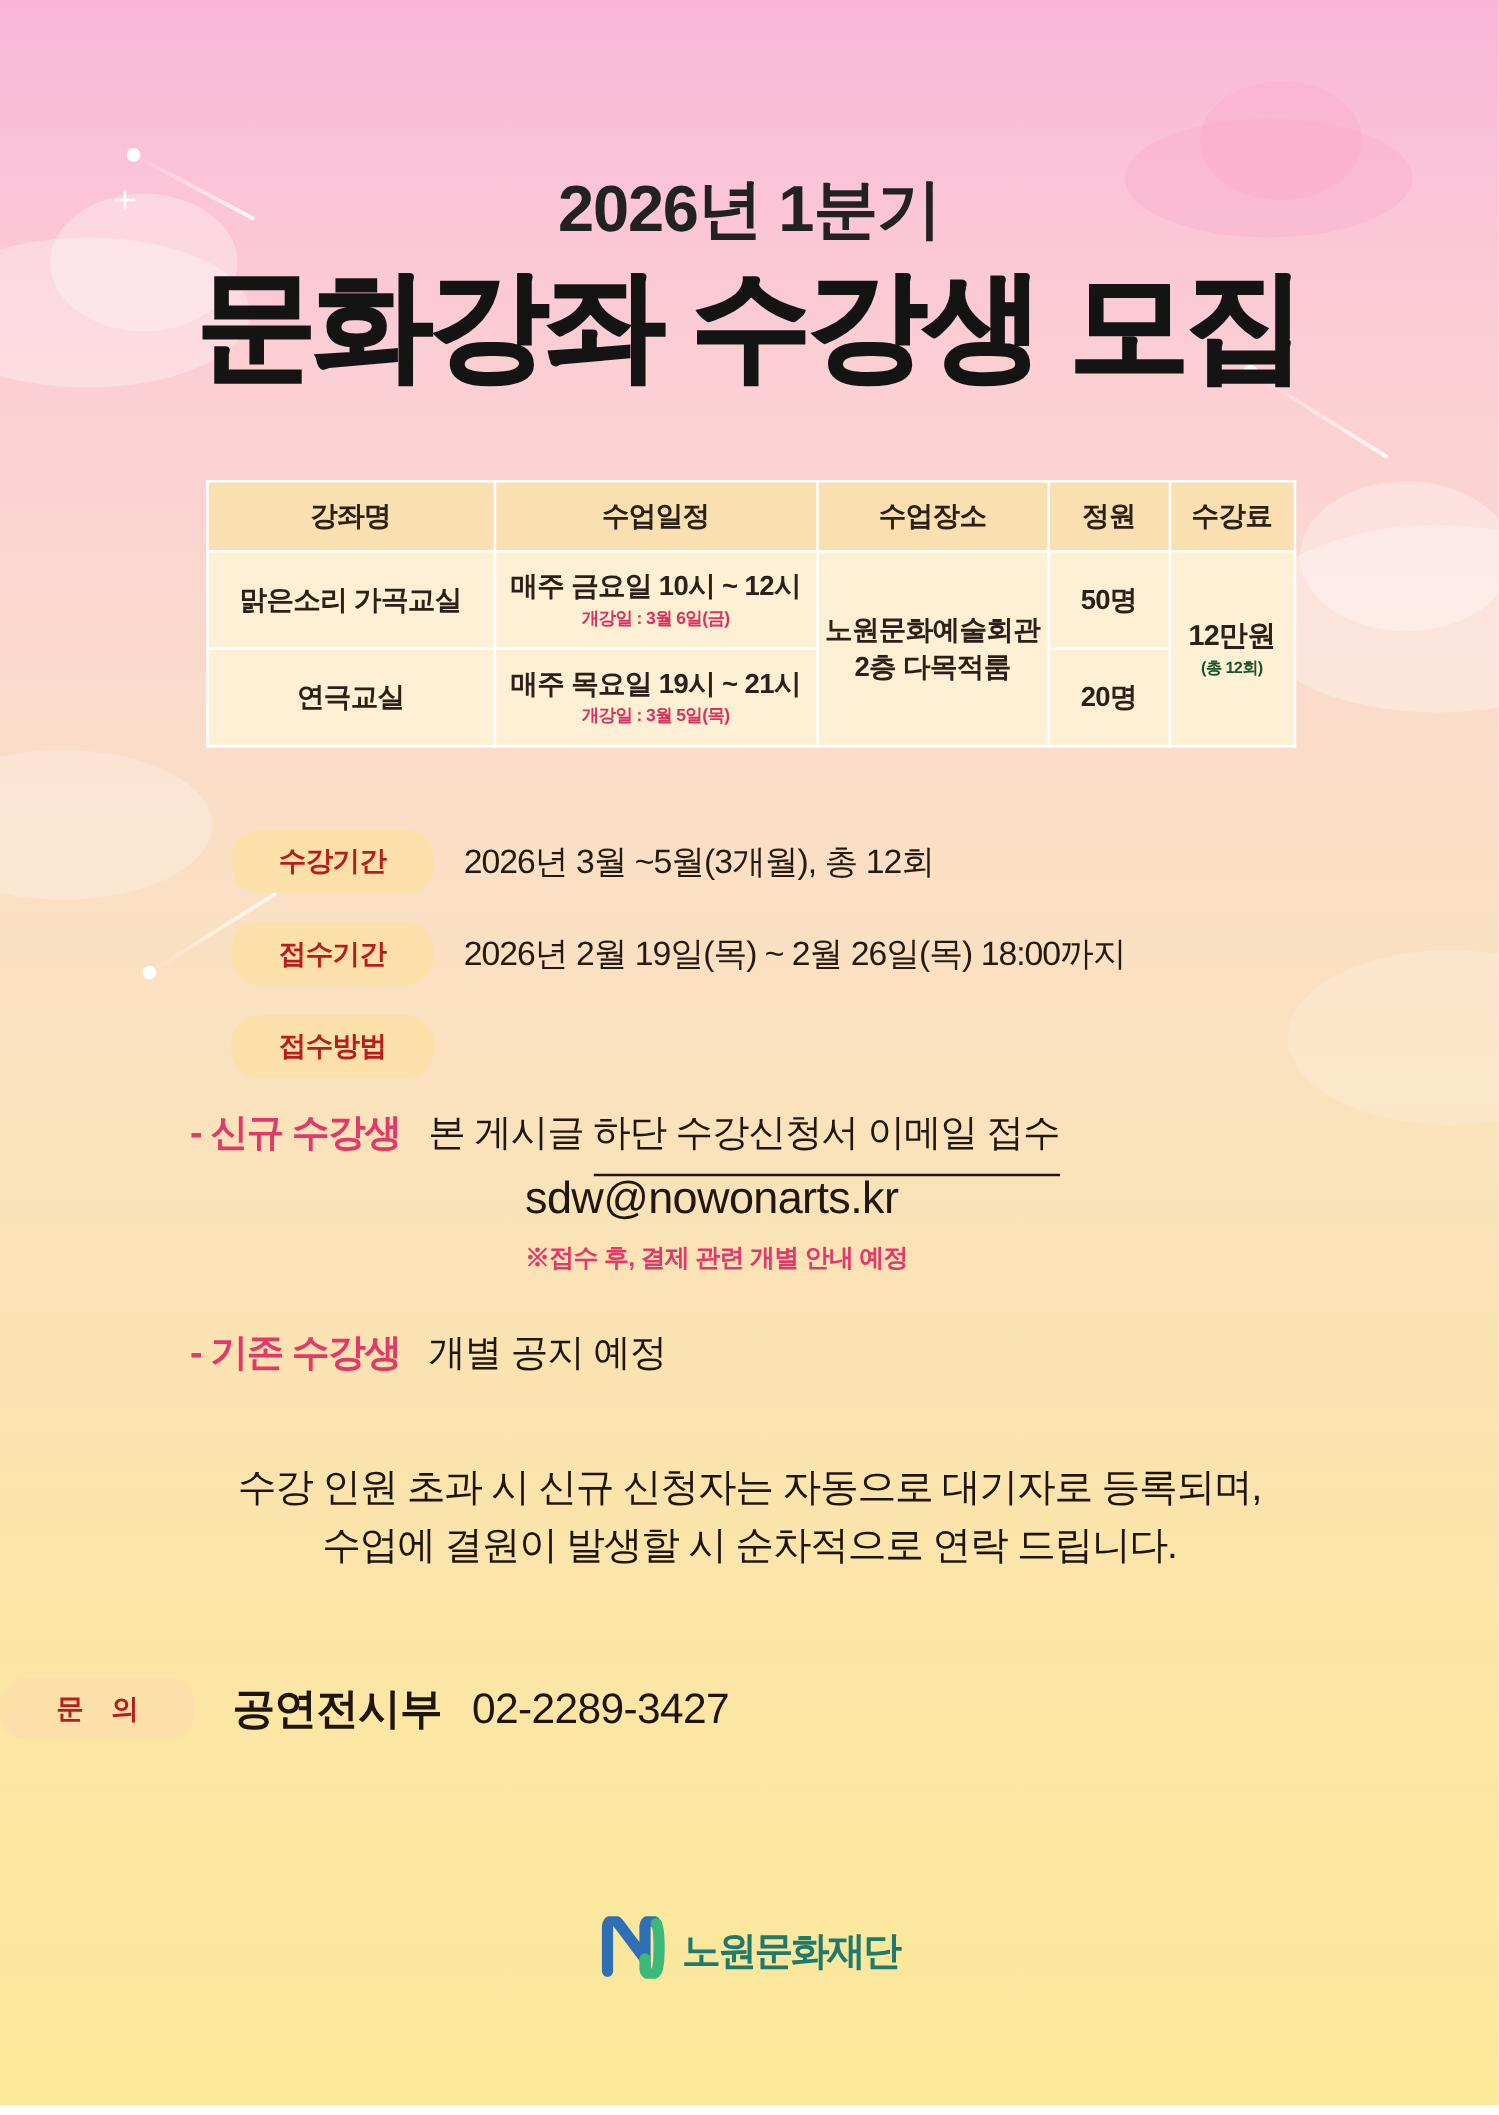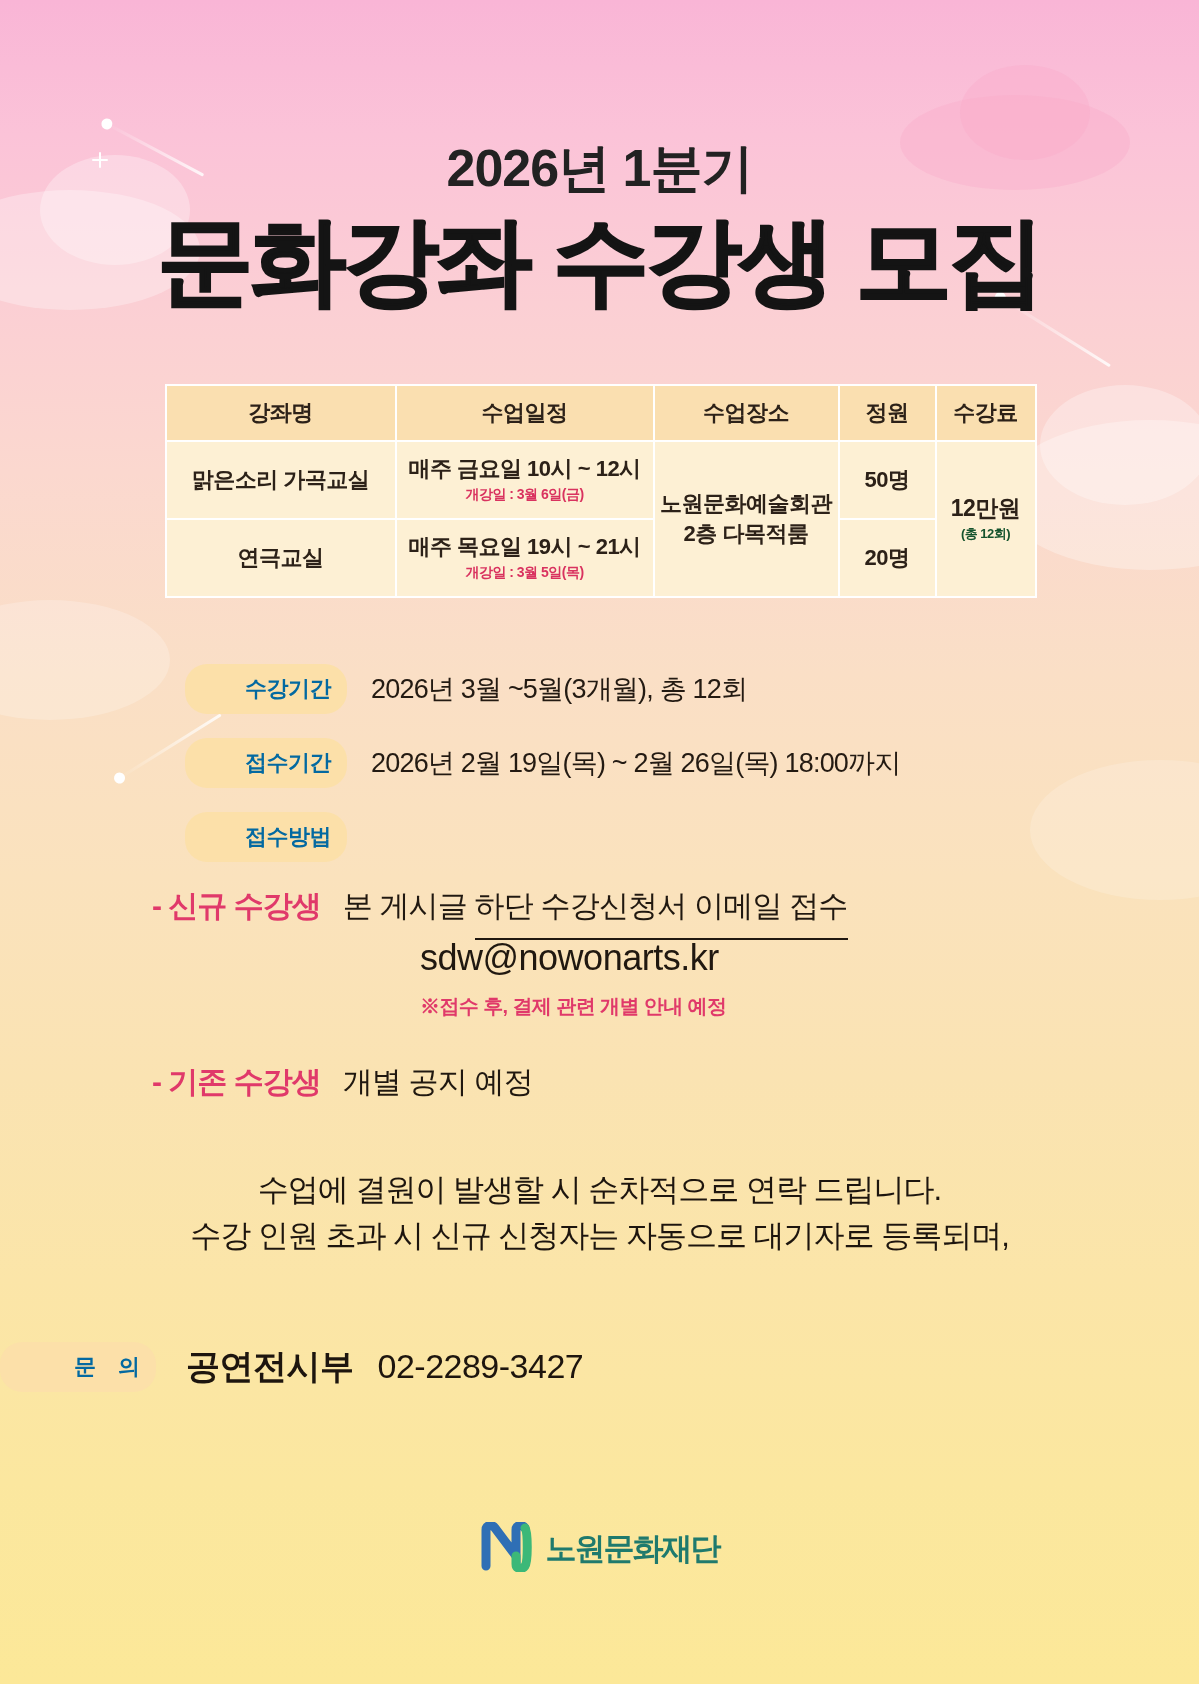--- a/index.html
+++ b/index.html
@@ -176,24 +176,24 @@
     display: flex;
     align-items: center;
     margin-bottom: 24px;
   }
   .pill {
     flex: 0 0 auto;
     min-width: 130px;
     padding: 10px 16px;
     background: #fce0a9;
     border-radius: 22px;
-    text-align: right;
+    text-align: center;
     font-size: 22px;
     font-weight: bold;
-    color: #0369a1;
+    color: #b91c1c;
     letter-spacing: -0.5px;
   }
   .info-val {
     margin-left: 24px;
     font-size: 27px;
     color: #231a12;
     letter-spacing: -0.8px;
     white-space: nowrap;
   }
 
@@ -271,21 +271,21 @@
     letter-spacing: -0.5px;
     white-space: nowrap;
   }
   .contact-val .dept { margin-right: 24px; font-weight: bold; }
 
   
   .footer {
     position: absolute;
     left: 0;
     right: 0;
-    bottom: 108px;
+    bottom: 96px;
     display: flex;
     align-items: center;
     justify-content: center;
   }
   .logo-mark { margin-right: 12px; }
   .logo-text {
     font-size: 31px;
     font-weight: bold;
     color: #1f7a6d;
     letter-spacing: -2px;
@@ -392,22 +392,22 @@
     <div class="email">sdw@nowonarts.kr</div>
     <div class="note">※접수 후, 결제 관련 개별 안내 예정</div>
 
     <div class="method-line second">
       <div class="method-label">- 기존 수강생</div>
       <div class="method-text">개별 공지 예정</div>
     </div>
   </div>
 
   <div class="notice">
+    <div>수강 인원 초과 시 신규 신청자는 자동으로 대기자로 등록되며,</div>
     <div>수업에 결원이 발생할 시 순차적으로 연락 드립니다.</div>
-    <div>수강 인원 초과 시 신규 신청자는 자동으로 대기자로 등록되며,</div>
   </div>
 
   <div class="contact">
     <div class="pill">문 의</div>
     <div class="contact-val">
       <span class="dept">공연전시부</span><span>02-2289-3427</span>
     </div>
   </div>
 
   <div class="footer">

